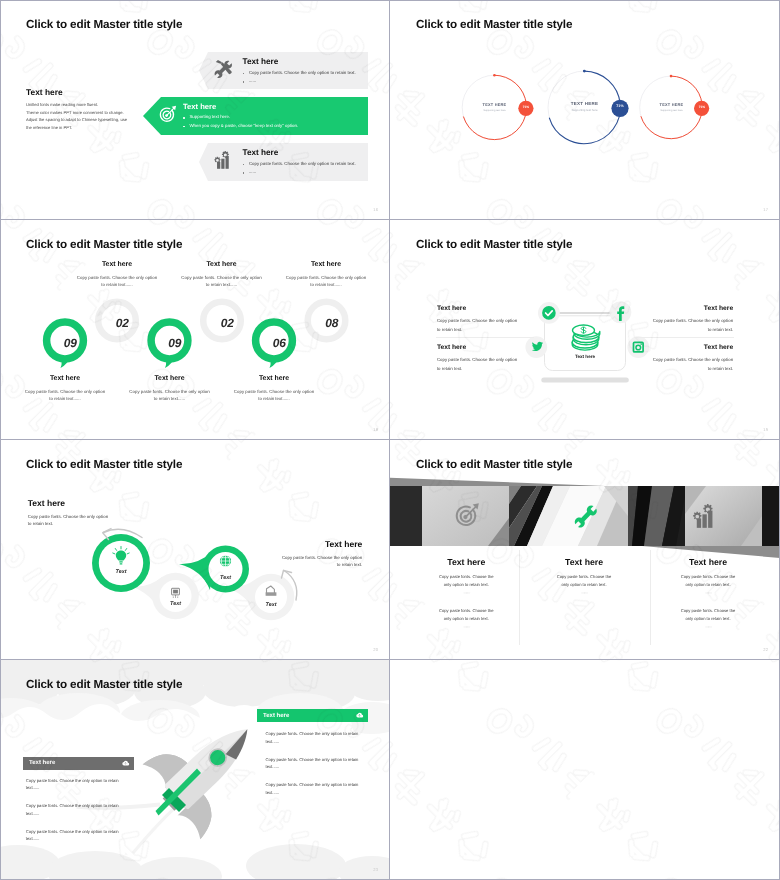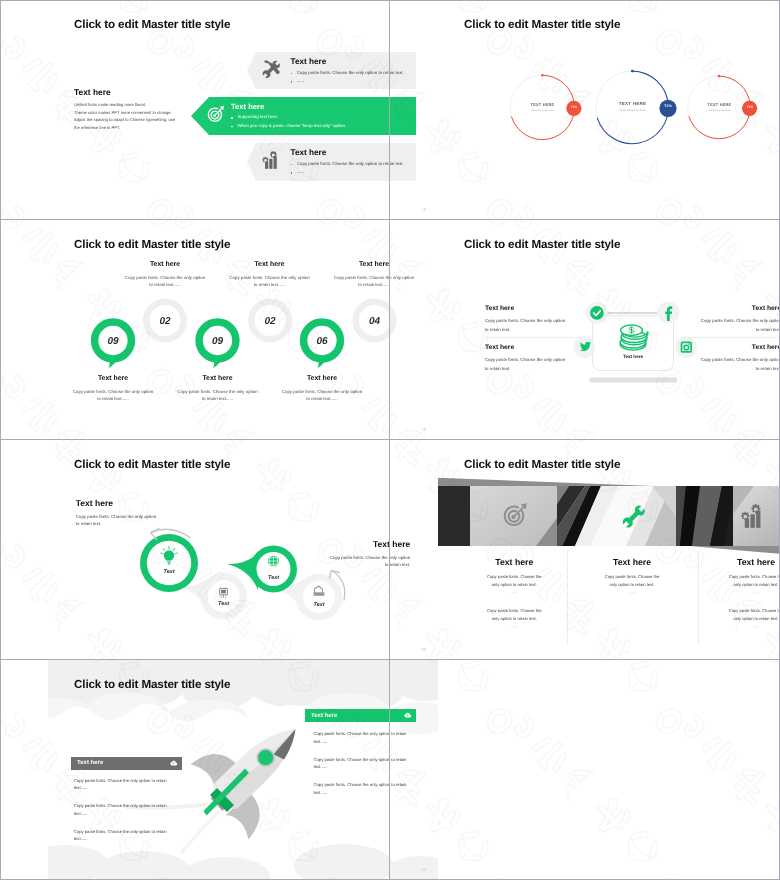--- a/index.html
+++ b/index.html
@@ -1,17 +1,17 @@
 <!DOCTYPE html>
 <html><head>
 <meta charset="utf-8">
 <style>
   html,body{margin:0;padding:0;}
   body{width:780px;height:880px;background:#fff;font-family:"Liberation Sans",sans-serif;overflow:hidden;-webkit-font-smoothing:antialiased;text-rendering:geometricPrecision;}
-  .grid{position:absolute;inset:0;display:grid;grid-template-columns:390px 390px;grid-template-rows:220px 220px 220px 220px;padding-left:48px;}
+  .grid{position:absolute;inset:0;display:grid;grid-template-columns:390px 390px;grid-template-rows:220px 220px 220px 220px;}
   .slide{position:relative;overflow:hidden;background:#fff;box-sizing:border-box;}
 
   .stitle{position:absolute;left:26px;top:18px;font-size:11.7px;font-weight:bold;color:#111;letter-spacing:-0.15px;}
   .pnum{position:absolute;right:12px;bottom:8px;font-size:4.2px;color:#c9c9c9;}
 
   
   .s1-lh{position:absolute;left:26px;top:87px;font-size:8.4px;font-weight:bold;color:#111;}
   .s1-lb{position:absolute;left:26px;top:101px;font-size:4.15px;color:#4a4a4a;line-height:7.7px;}
   .s1-ban{position:absolute;box-sizing:border-box;}
   .s1-ban-g{background:#efeff0;clip-path:polygon(9px 0,100% 0,100% 100%,9px 100%,0 50%);}
@@ -32,21 +32,21 @@
   .s2-lbl{position:absolute;text-align:center;}
   .s2-t{font-size:3.9px;font-weight:bold;color:#5a6173;letter-spacing:0.22px;}
   .s2-t2{font-size:4.5px;letter-spacing:0.26px;}
   .s2-s{font-size:2.5px;color:#a9aeb8;margin-top:2.2px;}
   .s2-s2{font-size:2.9px;margin-top:2.6px;}
   .s2-val{position:absolute;font-size:3.2px;font-weight:bold;color:#fff;width:14px;text-align:center;}
   .s2-val2{font-size:3.7px;width:16px;}
 
   
   .s3-svg{position:absolute;left:0;top:0;}
-  .s3-num{position:absolute;width:24px;text-align:center;font-size:10px;font-weight:bold;font-style:italic;color:#2b2b2b;}
+  .s3-num{position:absolute;width:24px;text-align:right;font-size:12px;font-weight:bold;font-style:italic;color:#2b2b2b;}
   .s3-num-g{color:#2b2b2b;}
   .s3-top{position:absolute;top:41px;width:82px;text-align:center;}
   .s3-bot{position:absolute;top:155px;width:82px;text-align:center;}
   .s3-th{font-size:6.9px;font-weight:bold;color:#111;}
   .s3-tb{font-size:4.4px;color:#4a4a4a;line-height:7.2px;margin-top:6px;}
 
   
   .s4-svg{position:absolute;left:0;top:0;}
   .s4-blk{position:absolute;width:82px;}
   .s4-h{font-size:6.7px;font-weight:bold;color:#111;}
@@ -214,21 +214,21 @@
         <path d="M267.5 134 L274.5 139 L279.5 136 Q277 144 269.5 148 Q272.5 142 267.5 134 Z"></path>
       </g>
       <g fill="none" stroke="#14c56e" stroke-width="7.5">
         <circle cx="65" cy="120.5" r="18.4"></circle>
           <circle cx="169.5" cy="120.5" r="18.4"></circle>
           <circle cx="274" cy="120.5" r="18.4"></circle>
       </g>
     </svg>
     <div class="s3-num s3-num-g" style="left:105px;top:96px;">02</div>
     <div class="s3-num s3-num-g" style="left:210px;top:96px;">02</div>
-    <div class="s3-num s3-num-g" style="left:314.5px;top:96px;">04</div>
+    <div class="s3-num s3-num-g" style="left:314.5px;top:96px;">08</div>
     <div class="s3-num" style="left:53px;top:116px;">09</div>
     <div class="s3-num" style="left:157.5px;top:116px;">09</div>
     <div class="s3-num" style="left:262px;top:116px;">06</div>
 
     <div class="s3-top" style="left:76px;">
       <div class="s3-th">Text here</div>
       <div class="s3-tb">Copy paste fonts. Choose the only option to retain text......</div>
     </div>
     <div class="s3-top" style="left:180.5px;">
       <div class="s3-th">Text here</div>

